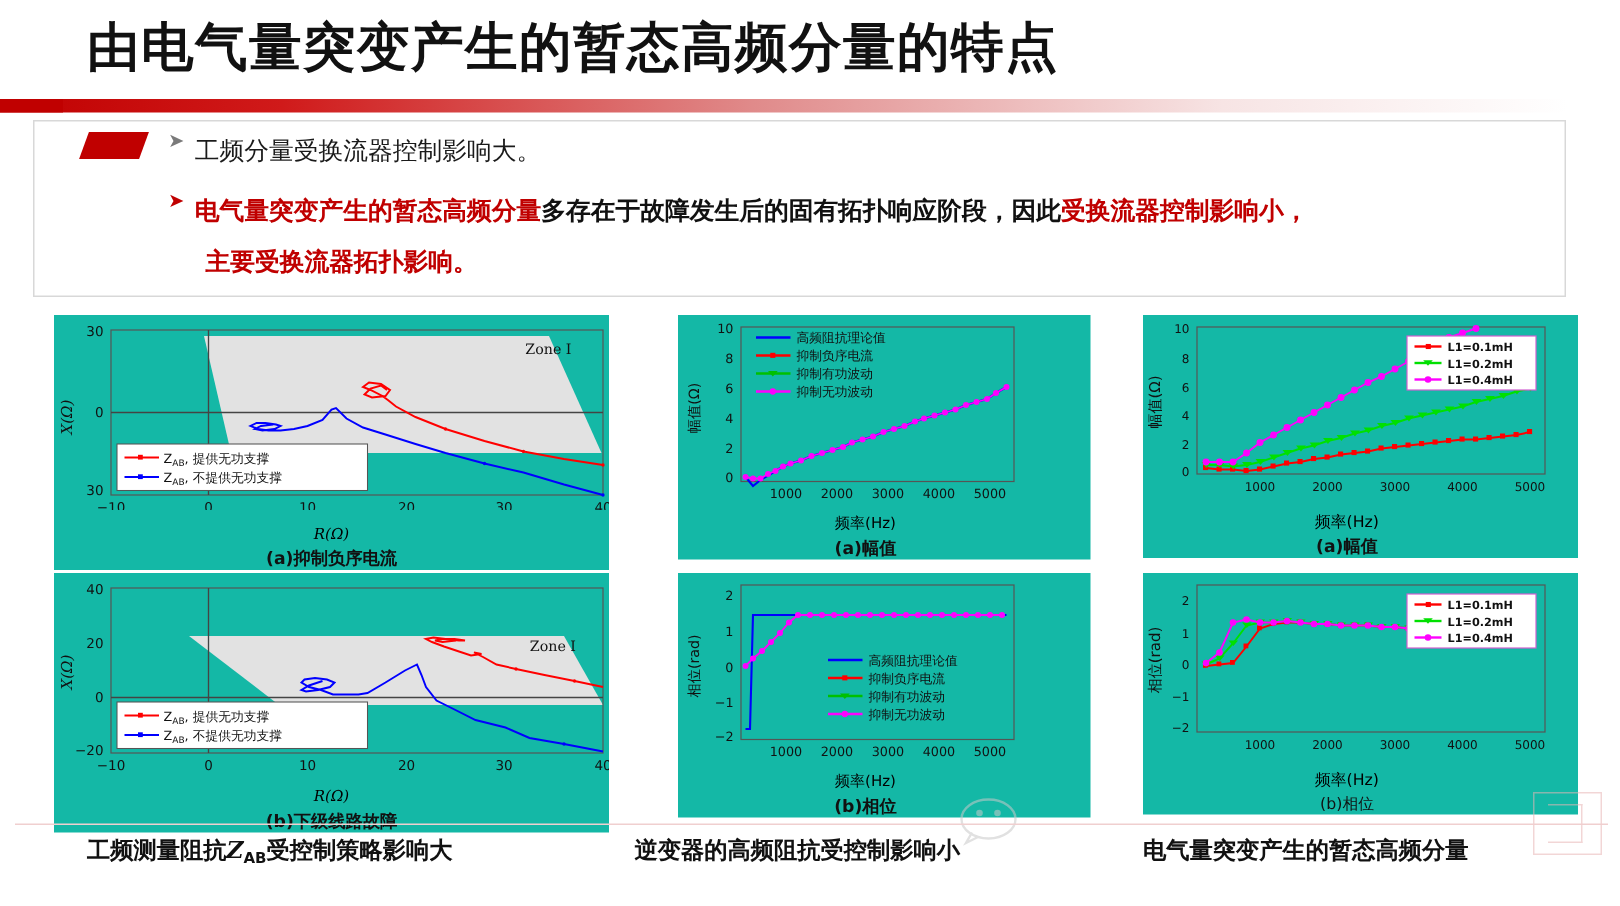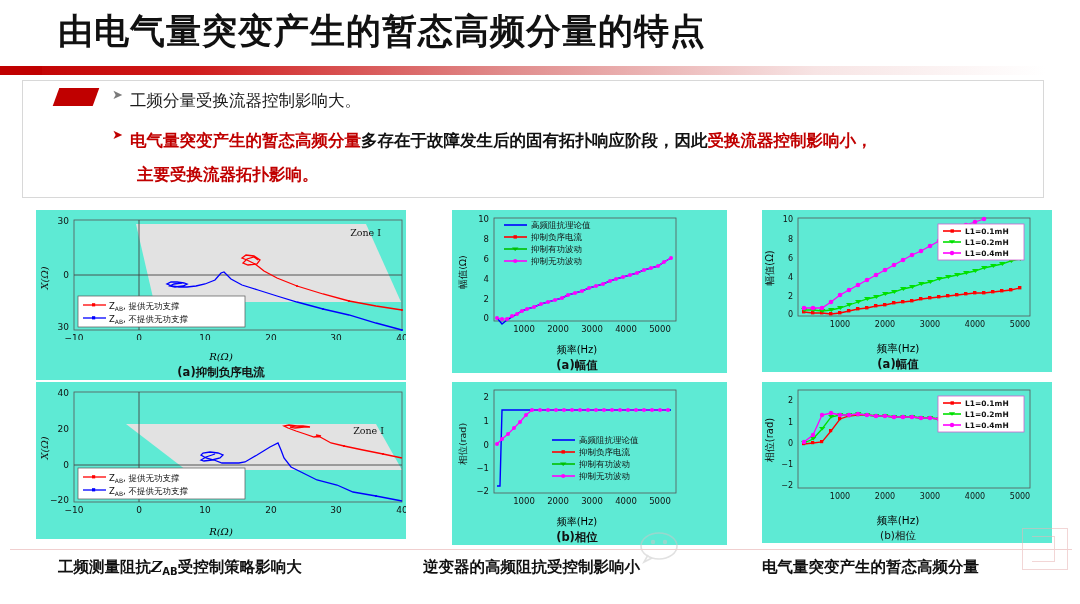--- a/index.html
+++ b/index.html
@@ -41,21 +41,21 @@
   .btext{
     font-size:16.5px;line-height:30px;color:#111111;font-weight:bold;
     font-family:"DejaVu Sans","Liberation Sans",sans-serif;
   }
   .btext.normal{font-weight:normal;color:#1a1a1a;}
   .hl{color:#c00000;font-weight:bold;}
   #bullet1{left:112px;top:86px;}
   #bullet2{left:112px;top:126px;width:920px;}
   #bullet2-line2{position:absolute;left:137px;top:160px;}
   
-  .panel{position:absolute;background:#5eead4;}
+  .panel{position:absolute;background:#14b8a6;}
   .figcap{
     text-align:center;font-size:11.5px;color:#111111;font-weight:bold;
     font-family:"DejaVu Sans","Liberation Sans",sans-serif;margin-top:1px;
   }
   .figcap.thin{font-weight:normal;font-size:10.5px;}
   svg{display:block;}
   
   #bottom-rule{position:absolute;left:10px;top:549px;width:1062px;height:1px;background:#f0cfcf;}
   .bcap{
     position:absolute;top:557px;font-size:15.5px;font-weight:bold;color:#111111;
@@ -177,20 +177,21 @@
     <line x1="47" y1="95" x2="70" y2="95" stroke="#ff0000" stroke-width="1.3"></line>
     <rect x="56" y="93.2" width="3.2" height="3.2" fill="#ff0000"></rect>
     <line x1="47" y1="108" x2="70" y2="108" stroke="#0000ff" stroke-width="1.3"></line>
     <rect x="56" y="106.2" width="3.2" height="3.2" fill="#0000ff"></rect>
     <text x="73" y="98.5" font-size="8.5" fill="#111" font-family="DejaVu Sans, sans-serif">Z<tspan font-size="6" dy="2">AB</tspan><tspan dy="-2">, 提供无功支撑</tspan></text>
     <text x="73" y="111.5" font-size="8.5" fill="#111" font-family="DejaVu Sans, sans-serif">Z<tspan font-size="6" dy="2">AB</tspan><tspan dy="-2">, 不提供无功支撑</tspan></text>
   </svg>
   <div style="position:relative;text-align:center;margin-top:4px;">
     <span style="font-size:10px;font-style:italic;font-family:'DejaVu Serif',serif;">R(Ω)</span>
   </div>
+  <div class="figcap">(b)下级线路故障</div>
 </div>
 
 <div class="panel" style="left:452px;top:210px;width:275px;">
   <svg width="275" height="128" viewBox="0 0 275 128">
     <rect x="42" y="8" width="182" height="103" fill="none" stroke="#555" stroke-width="0.8"></rect>
     <text x="37" y="12" font-size="8.5" text-anchor="end" fill="#111" font-family="DejaVu Sans, sans-serif">10</text>
     <text x="37" y="32" font-size="8.5" text-anchor="end" fill="#111" font-family="DejaVu Sans, sans-serif">8</text>
     <text x="37" y="52" font-size="8.5" text-anchor="end" fill="#111" font-family="DejaVu Sans, sans-serif">6</text>
     <text x="37" y="72" font-size="8.5" text-anchor="end" fill="#111" font-family="DejaVu Sans, sans-serif">4</text>
     <text x="37" y="92" font-size="8.5" text-anchor="end" fill="#111" font-family="DejaVu Sans, sans-serif">2</text>

